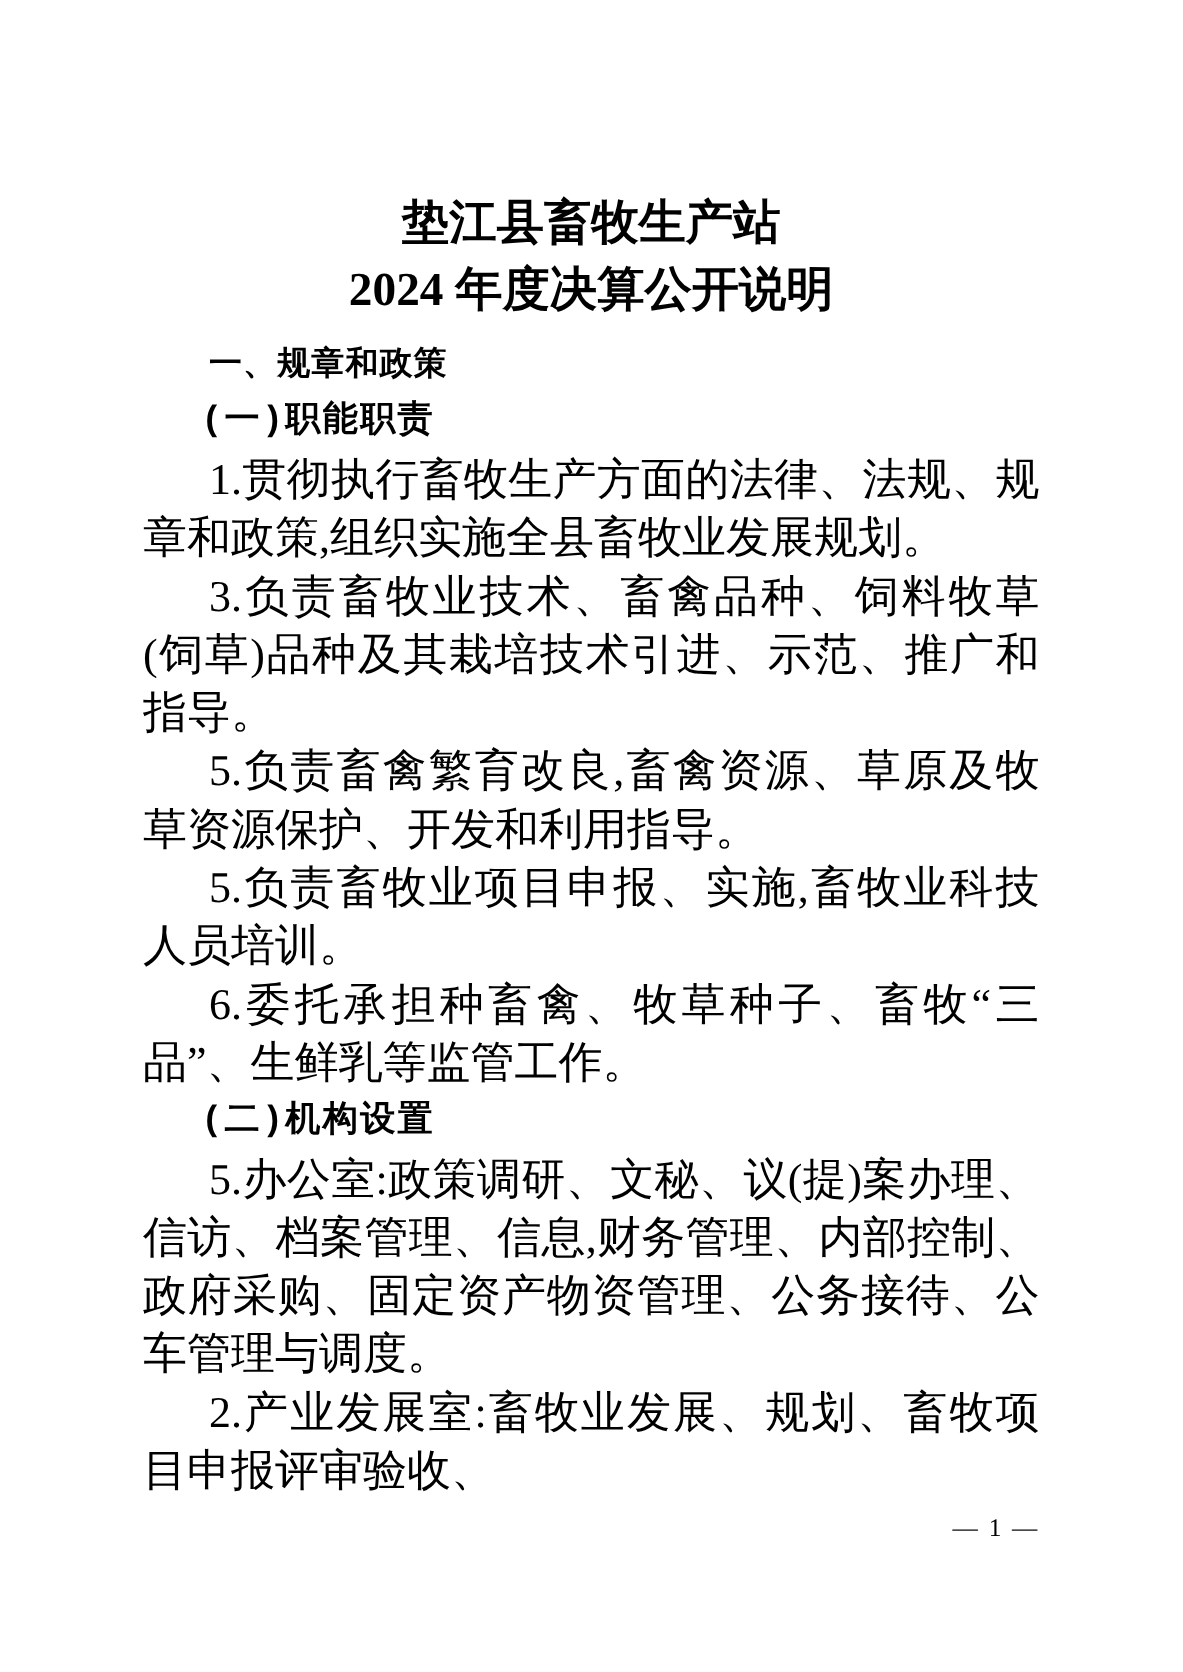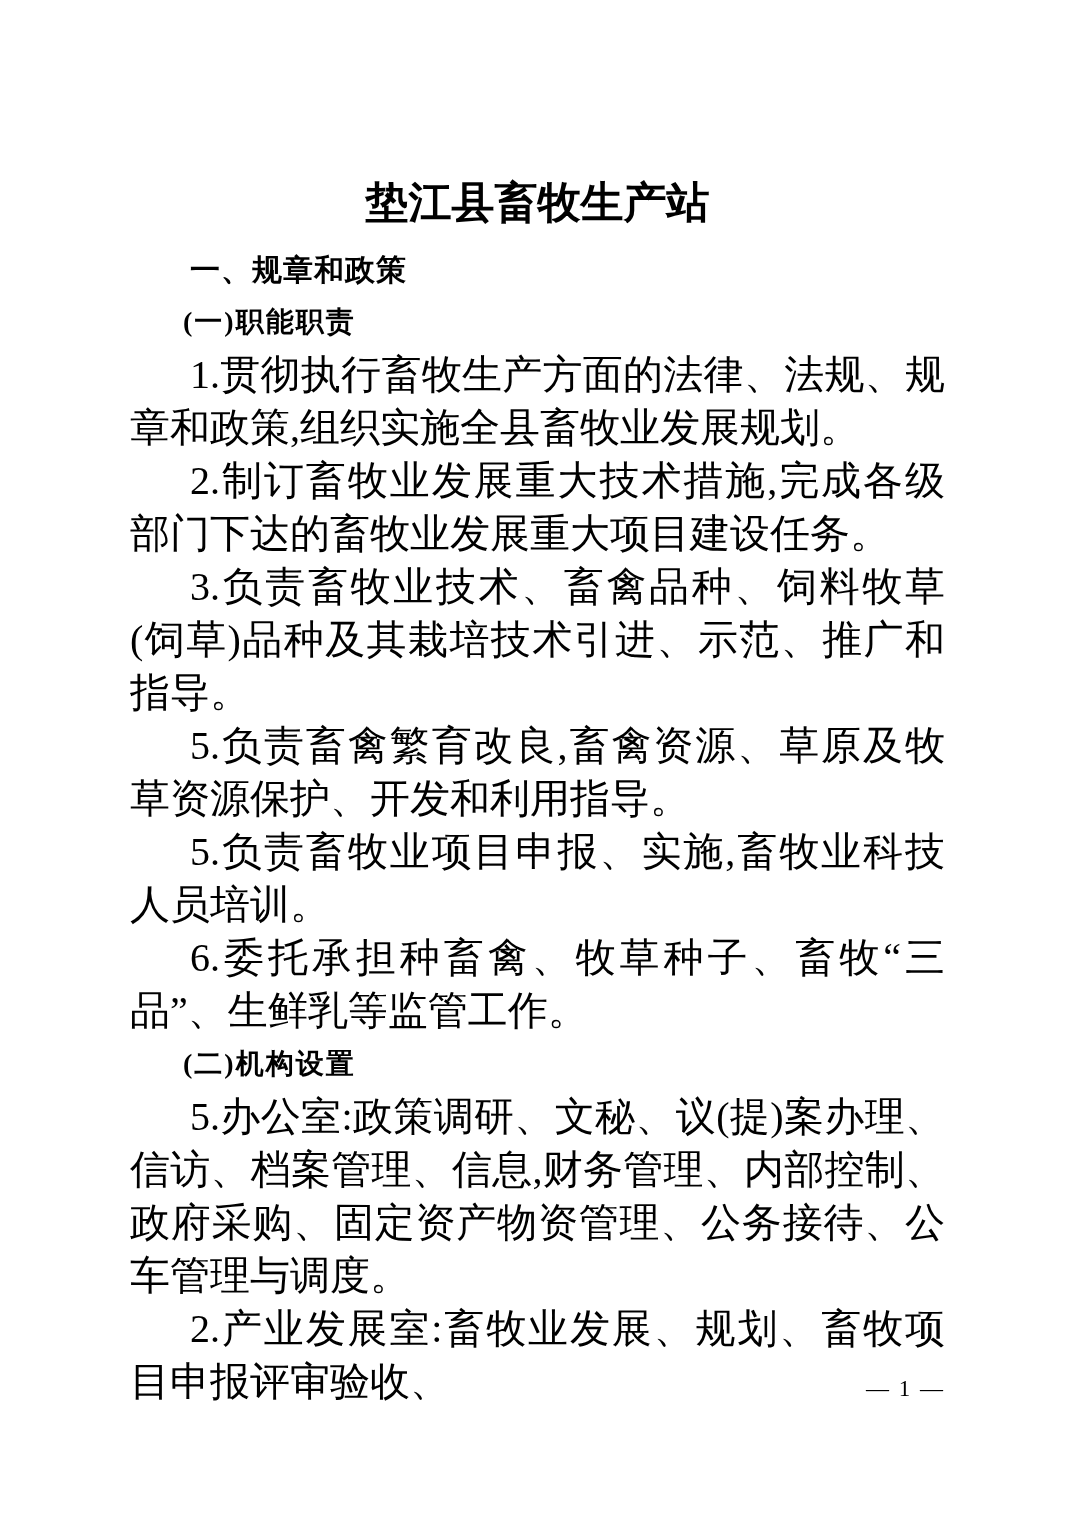--- a/index.html
+++ b/index.html
@@ -32,24 +32,25 @@
     margin-top: 12px;
     font-family: "Liberation Sans", "DejaVu Sans", sans-serif;
     font-weight: bold;
     font-size: 30px;
     line-height: 50px;
     text-indent: 60px;
     letter-spacing: 1px;
   }
   .sub-heading {
     font-weight: bold;
-    font-size: 28px;
+    font-size: 32px;
     line-height: 53px;
     text-indent: 53px;
     letter-spacing: 2px;
+    font-family: Liberation Mono, monospace;
   }
   .para {
     font-size: 40px;
     line-height: 53px;
     text-align: justify;
     text-justify: inter-character;
     text-indent: 60px;
   }
   .page-number {
     position: absolute;
@@ -61,28 +62,28 @@
   }
 </style>
 </head>
 <body>
 
 <div class="page">
   <div class="content">
 
     <div class="doc-title">
       <div>垫江县畜牧生产站</div>
+      <div>2024 年度决算公开说明</div>
     </div>
 
     <div class="section-heading">一、规章和政策</div>
 
     <div class="sub-heading">(一)职能职责</div>
 
     <p class="para">1.贯彻执行畜牧生产方面的法律、法规、规章和政策,组织实施全县畜牧业发展规划。</p>
-    <p class="para">2.制订畜牧业发展重大技术措施,完成各级部门下达的畜牧业发展重大项目建设任务。</p>
     <p class="para">3.负责畜牧业技术、畜禽品种、饲料牧草(饲草)品种及其栽培技术引进、示范、推广和指导。</p>
     <p class="para">5.负责畜禽繁育改良,畜禽资源、草原及牧草资源保护、开发和利用指导。</p>
     <p class="para">5.负责畜牧业项目申报、实施,畜牧业科技人员培训。</p>
     <p class="para">6.委托承担种畜禽、牧草种子、畜牧“三品”、生鲜乳等监管工作。</p>
 
     <div class="sub-heading">(二)机构设置</div>
 
     <p class="para">5.办公室:政策调研、文秘、议(提)案办理、信访、档案管理、信息,财务管理、内部控制、政府采购、固定资产物资管理、公务接待、公车管理与调度。</p>
     <p class="para">2.产业发展室:畜牧业发展、规划、畜牧项目申报评审验收、</p>
 

